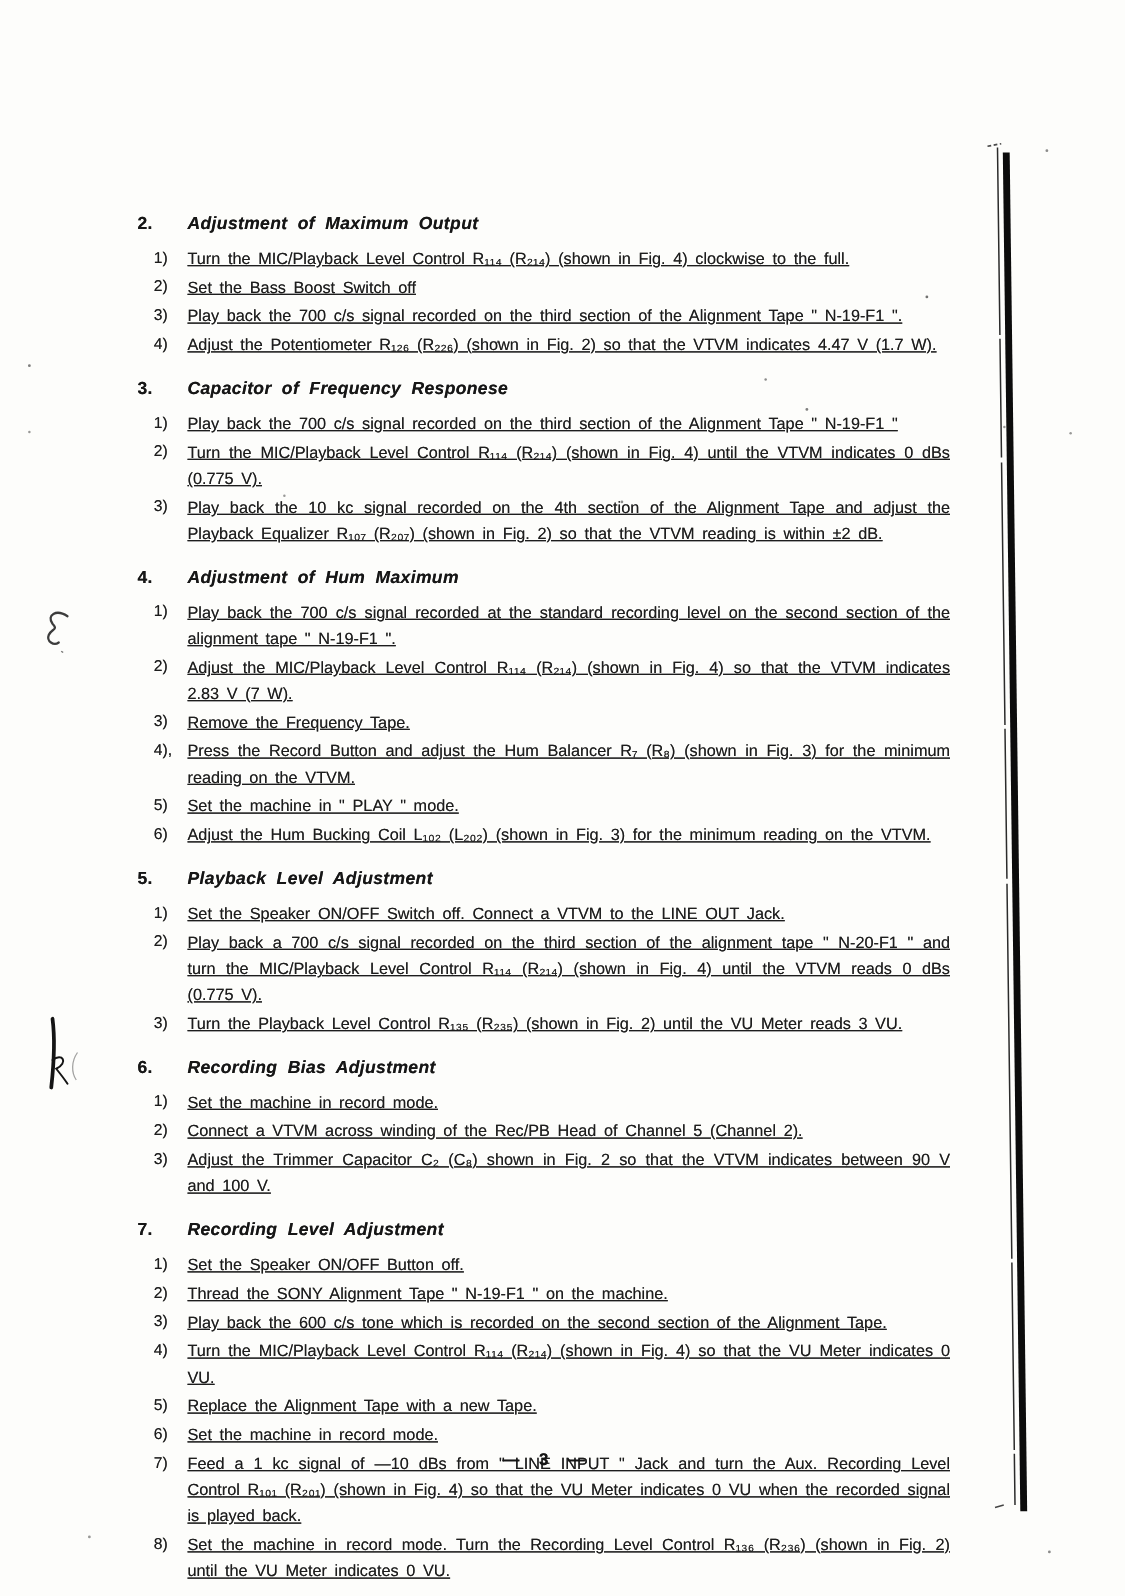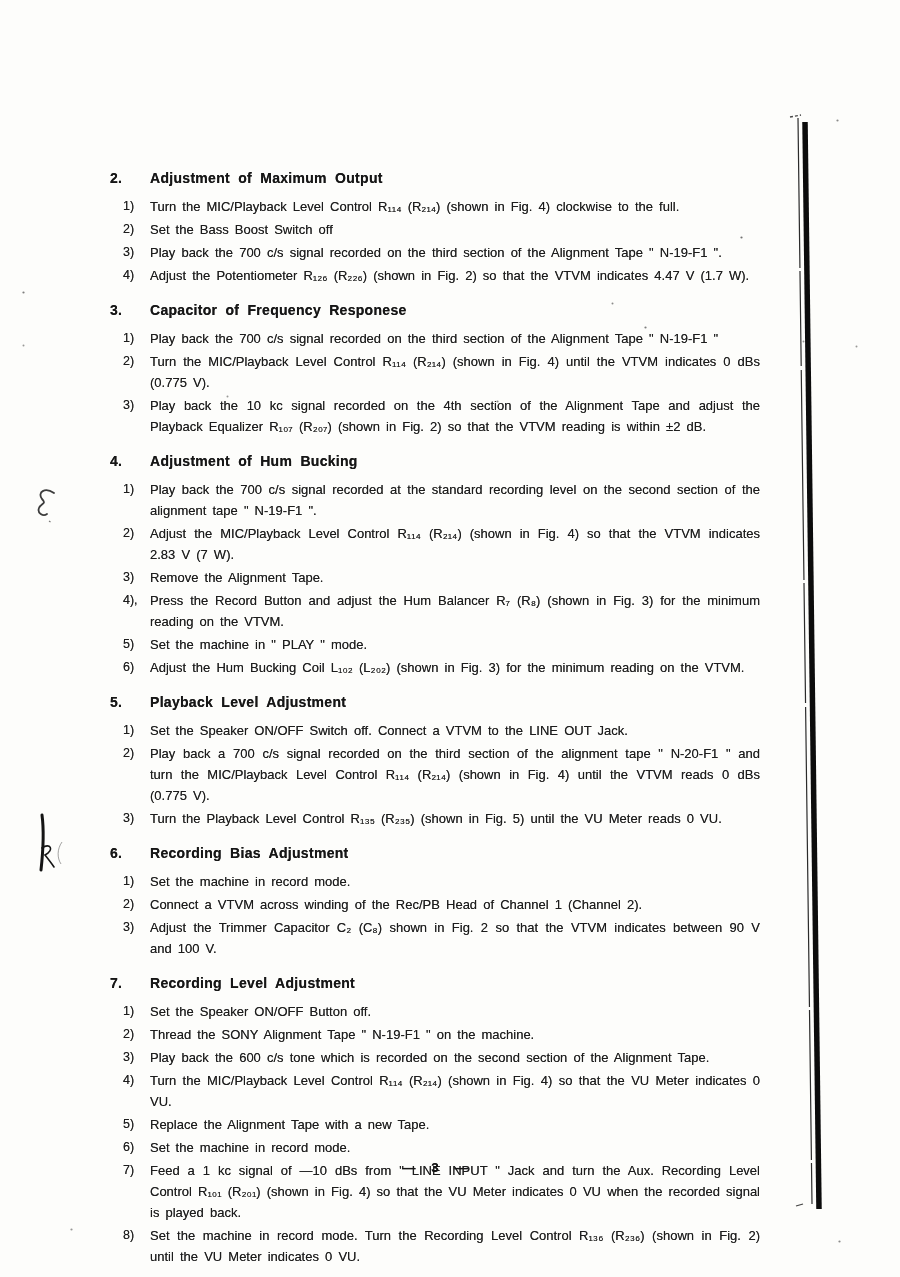--- a/index.html
+++ b/index.html
@@ -9,29 +9,30 @@
     box-shadow:0 0 6px rgba(0,0,0,.25);
   }
   .content{position:absolute;left:110px;top:166px;width:650px;}
   .section{margin-bottom:12px;}
   .section-heading{
     display:flex;margin:0 0 5px 0;font-size:14px;font-weight:700;line-height:25px;
     letter-spacing:.3px;word-spacing:4px;color:#161616;
     text-shadow:0 0 .4px rgba(20,20,20,.8);
   }
   .section-number{flex:0 0 40px;}
-  .section-title{flex:1;}
+  .section-title{flex:1;font-style:italic;}
   .item{display:flex;margin-bottom:2px;}
   .item-label{
     flex:0 0 40px;box-sizing:border-box;padding-left:13px;
     font-size:12.5px;line-height:21px;text-shadow:0 0 .3px rgba(25,25,25,.7);
   }
   .item-text{
     flex:1;font-size:13px;line-height:21px;text-align:justify;word-spacing:2.5px;
     text-shadow:0 0 .3px rgba(25,25,25,.7);
+    text-decoration:underline;
   }
   .page-footer{
     position:absolute;left:110px;top:1160px;width:650px;text-align:center;
     font-size:13.5px;font-weight:700;word-spacing:12px;color:#161616;
     text-shadow:0 0 .4px rgba(20,20,20,.8);
   }
   .edge-lines{position:absolute;left:788px;top:108px;width:60px;height:1120px;}
   .mark-1{position:absolute;left:33px;top:487px;width:30px;height:45px;}
   .mark-2{position:absolute;left:30px;top:812px;width:40px;height:66px;}
   .speckles{
@@ -119,36 +120,36 @@
   <div class="item">
     <span class="item-label">3)</span>
     <span class="item-text">Play back the 10 kc signal recorded on the 4th section of the Alignment Tape and adjust the Playback Equalizer R₁₀₇ (R₂₀₇) (shown in Fig. 2) so that the VTVM reading is within ±2 dB.</span>
   </div>
 </div>
   </section>
 
   <section class="section">
     <h2 class="section-heading">
       <span class="section-number">4.</span>
-      <span class="section-title">Adjustment of Hum Bucking</span>
+      <span class="section-title">Adjustment of Hum Maximum</span>
     </h2>
     <div class="items">
   <div class="item">
     <span class="item-label">1)</span>
     <span class="item-text">Play back the 700 c/s signal recorded at the standard recording level on the second section of the alignment tape " N-19-F1 ".</span>
   </div>
 
   <div class="item">
     <span class="item-label">2)</span>
     <span class="item-text">Adjust the MIC/Playback Level Control R₁₁₄ (R₂₁₄) (shown in Fig. 4) so that the VTVM indicates 2.83 V (7 W).</span>
   </div>
 
   <div class="item">
     <span class="item-label">3)</span>
-    <span class="item-text">Remove the Alignment Tape.</span>
+    <span class="item-text">Remove the Frequency Tape.</span>
   </div>
 
   <div class="item">
     <span class="item-label">4),</span>
     <span class="item-text">Press the Record Button and adjust the Hum Balancer R₇ (R₈) (shown in Fig. 3) for the minimum reading on the VTVM.</span>
   </div>
 
   <div class="item">
     <span class="item-label">5)</span>
     <span class="item-text">Set the machine in " PLAY " mode.</span>
@@ -172,39 +173,39 @@
     <span class="item-text">Set the Speaker ON/OFF Switch off.  Connect a VTVM to the LINE OUT Jack.</span>
   </div>
 
   <div class="item">
     <span class="item-label">2)</span>
     <span class="item-text">Play back a 700 c/s signal recorded on the third section of the alignment tape " N-20-F1 " and turn the MIC/Playback Level Control R₁₁₄ (R₂₁₄) (shown in Fig. 4) until the VTVM reads 0 dBs (0.775 V).</span>
   </div>
 
   <div class="item">
     <span class="item-label">3)</span>
-    <span class="item-text">Turn the Playback Level Control R₁₃₅ (R₂₃₅) (shown in Fig. 5) until the VU Meter reads 0 VU.</span>
+    <span class="item-text">Turn the Playback Level Control R₁₃₅ (R₂₃₅) (shown in Fig. 2) until the VU Meter reads 3 VU.</span>
   </div>
 </div>
   </section>
 
   <section class="section">
     <h2 class="section-heading">
       <span class="section-number">6.</span>
       <span class="section-title">Recording Bias Adjustment</span>
     </h2>
     <div class="items">
   <div class="item">
     <span class="item-label">1)</span>
     <span class="item-text">Set the machine in record mode.</span>
   </div>
 
   <div class="item">
     <span class="item-label">2)</span>
-    <span class="item-text">Connect a VTVM across winding of the Rec/PB Head of Channel 1 (Channel 2).</span>
+    <span class="item-text">Connect a VTVM across winding of the Rec/PB Head of Channel 5 (Channel 2).</span>
   </div>
 
   <div class="item">
     <span class="item-label">3)</span>
     <span class="item-text">Adjust the Trimmer Capacitor C₂ (C₈) shown in Fig. 2 so that the VTVM indicates between 90 V and 100 V.</span>
   </div>
 </div>
   </section>
 
   <section class="section">

